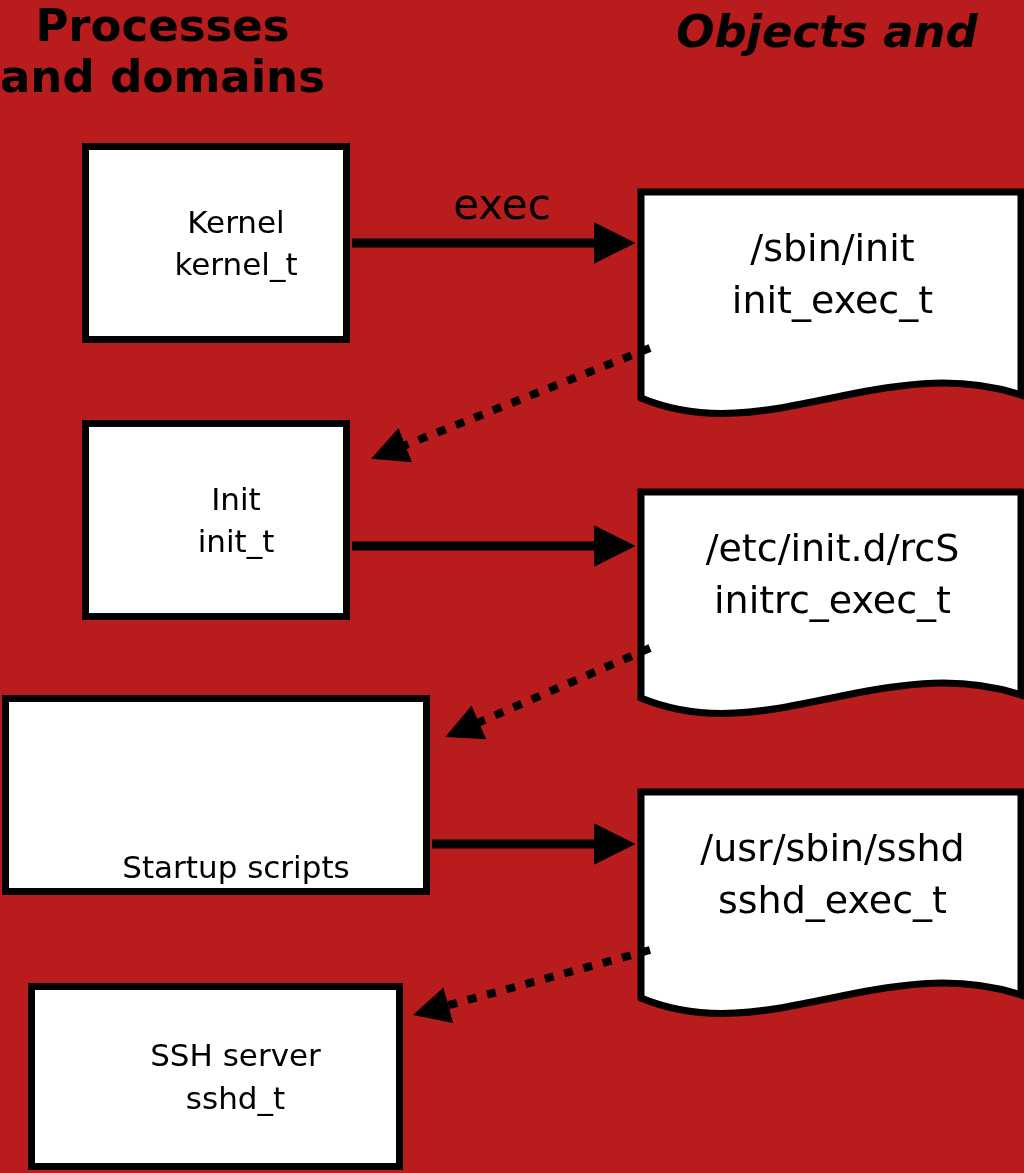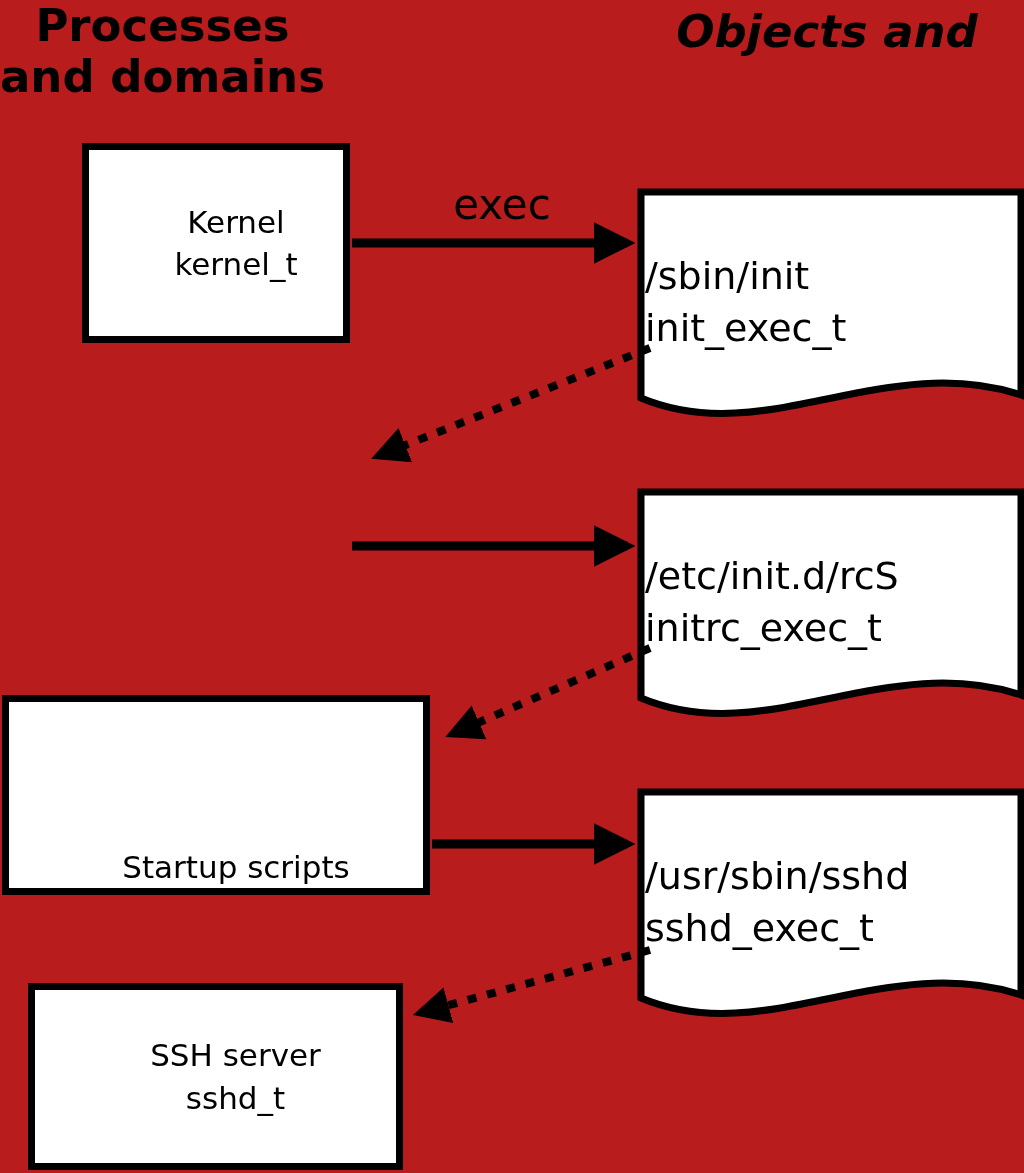--- a/index.html
+++ b/index.html
@@ -31,25 +31,24 @@
     justify-content: center;
     text-align: center;
     font-size: 31px;
     line-height: 1.36;
     padding-left: 40px;
   }
   .doctext {
     position: absolute;
     display: flex;
     flex-direction: column;
-    align-items: flex-start;
+    align-items: center;
     text-align: center;
     font-size: 38px;
     line-height: 1.37;
-    margin-top: 28px;
   }
   .execlbl {
     position: absolute;
     font-size: 42px;
     text-align: center;
   }
   .line2 { display: block; }
 </style>
 </head>
 <body>
@@ -81,20 +80,24 @@
     <span class="line2">and domains</span>
   </div>
   <div class="hdr" style="left:630px; top:6px; width:394px;font-style:italic;">
     <span>Objects and</span>
   </div>
 
   <div class="pbox" style="left:82px; top:143px; width:268px; height:200px;">
     <span>Kernel</span>
     <span>kernel_t</span>
   </div>
+  <div class="pbox" style="left:82px; top:420px; width:268px; height:200px;">
+    <span>Init</span>
+    <span>init_t</span>
+  </div>
   <div class="pbox" style="left:2px; top:695px; width:428px; height:200px;justify-content:flex-end;">
     <span>Startup scripts</span>
   </div>
   <div class="pbox" style="left:28px; top:983px; width:375px; height:187px;">
     <span>SSH server</span>
     <span>sshd_t</span>
   </div>
 
   <div class="doctext" style="left:645px; top:222px; width:375px;">
     <span>/sbin/init</span>

